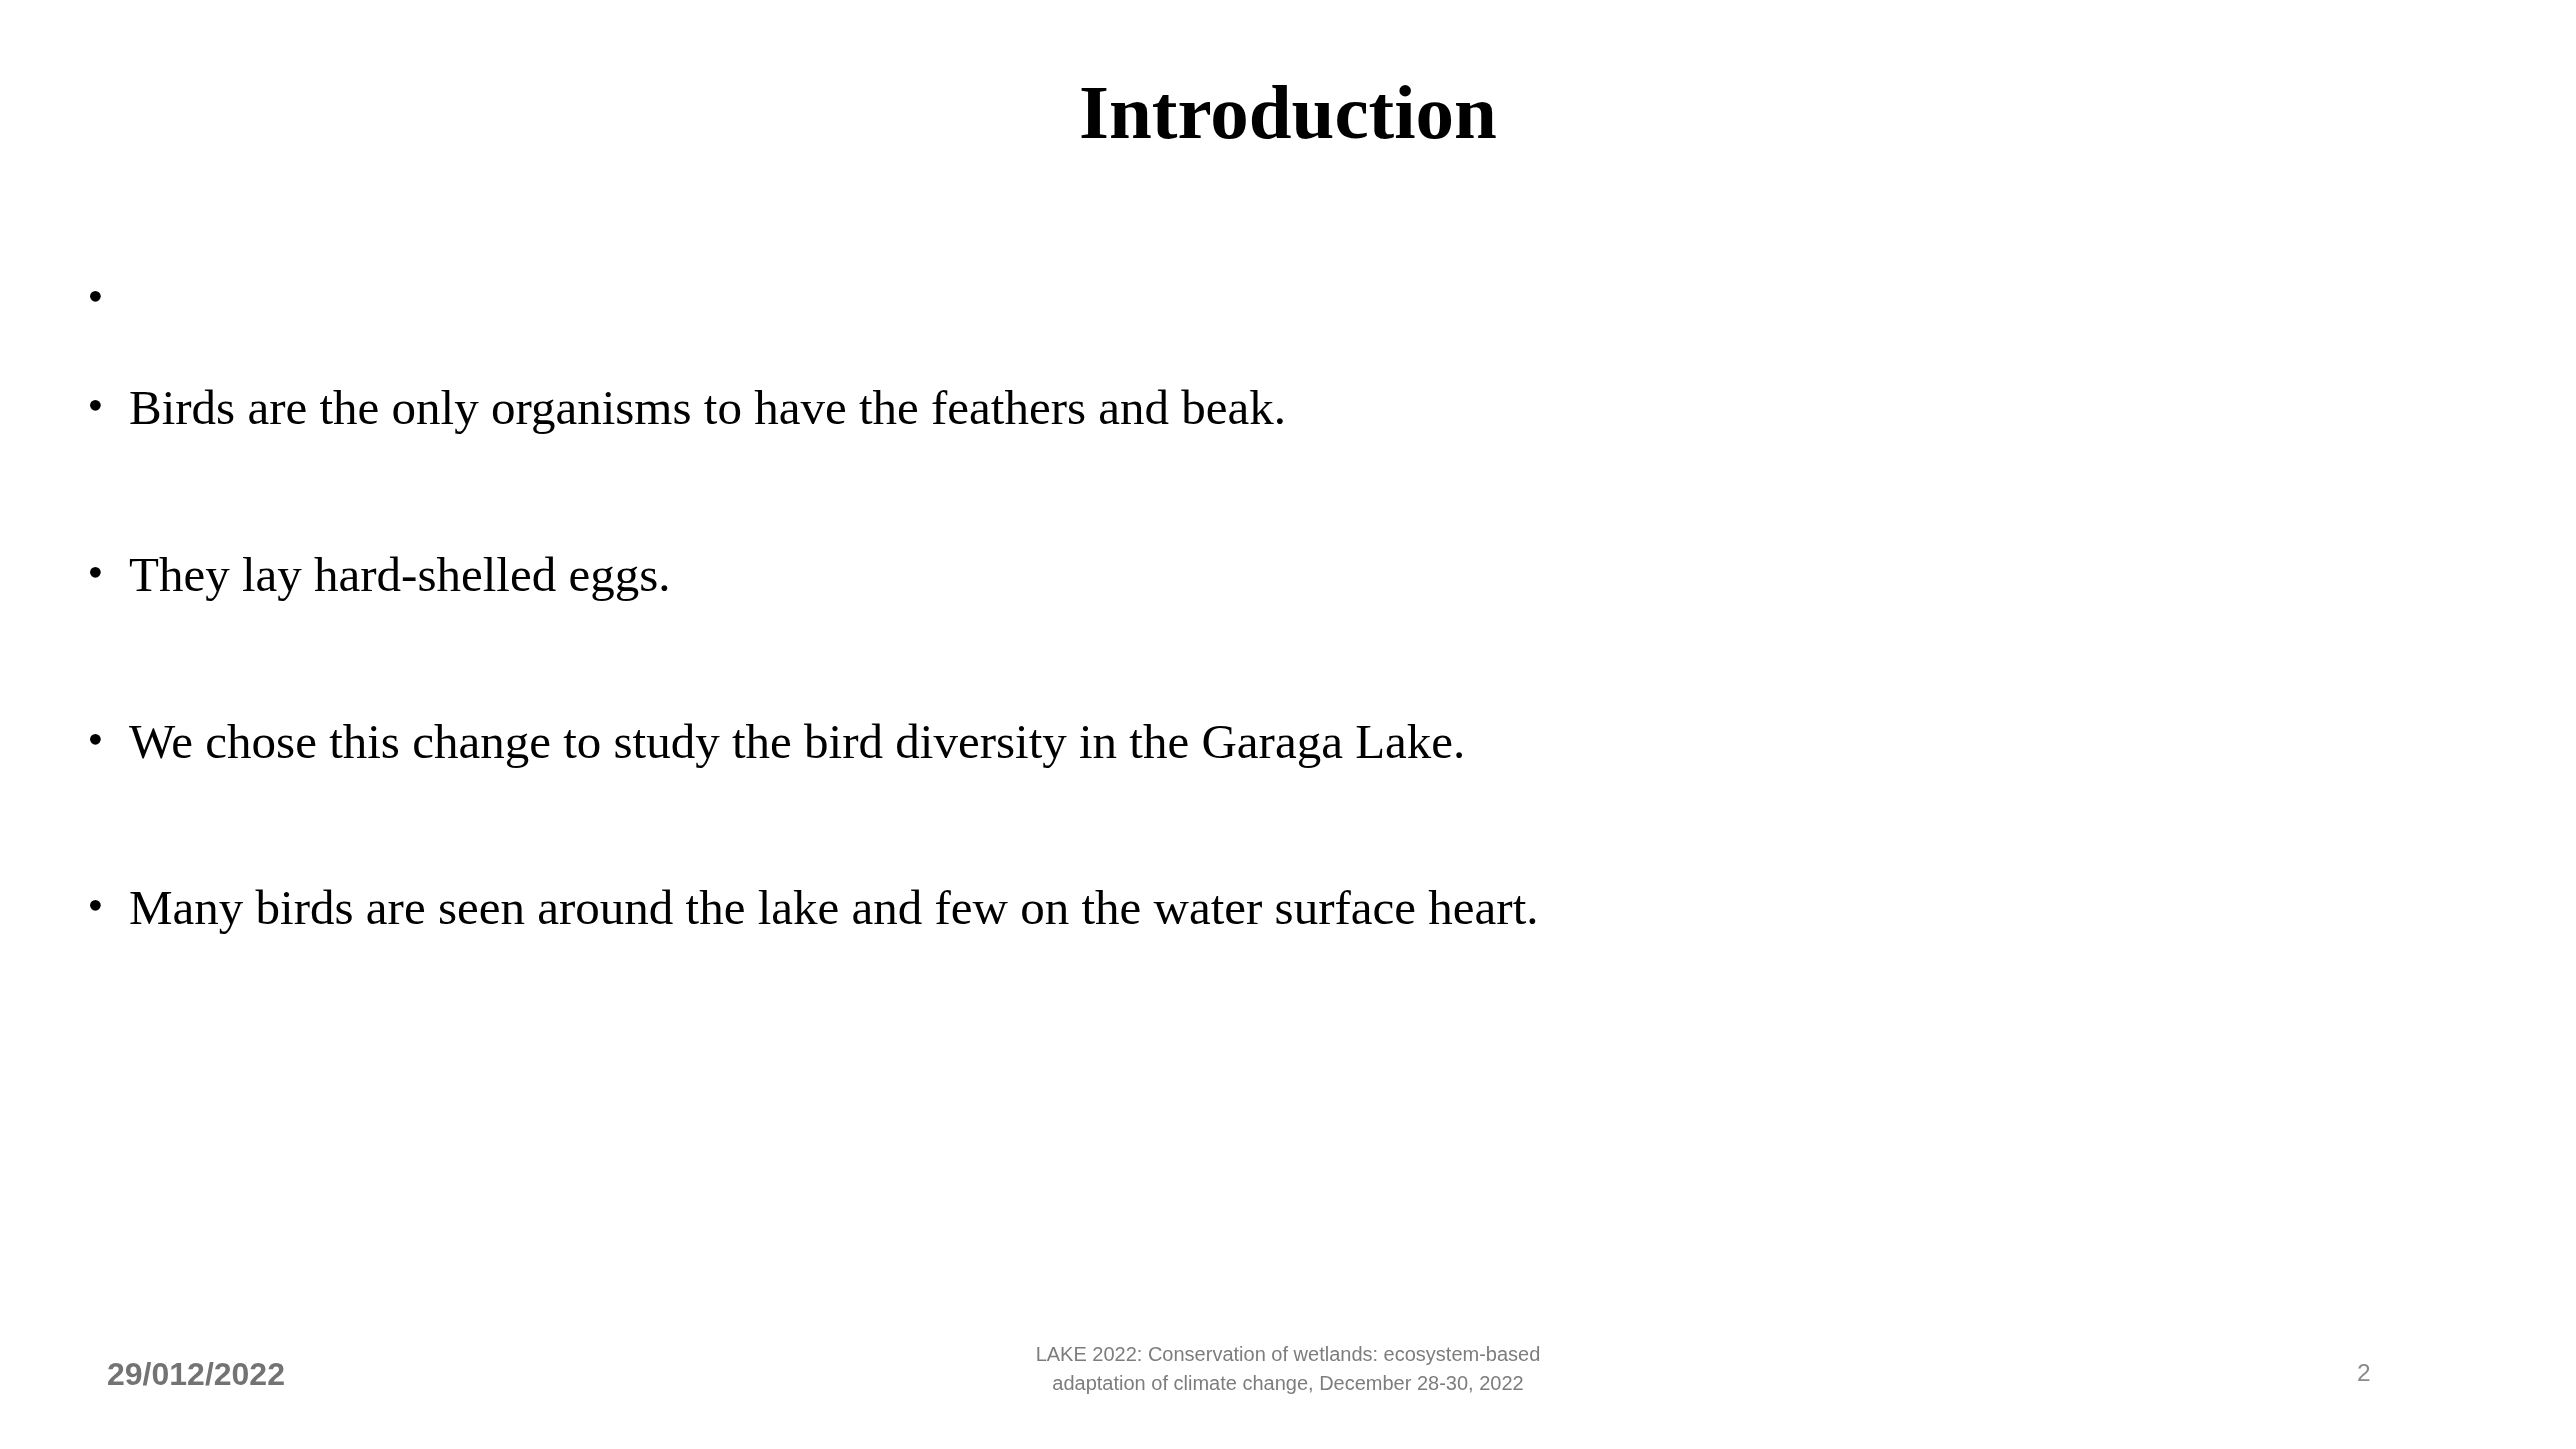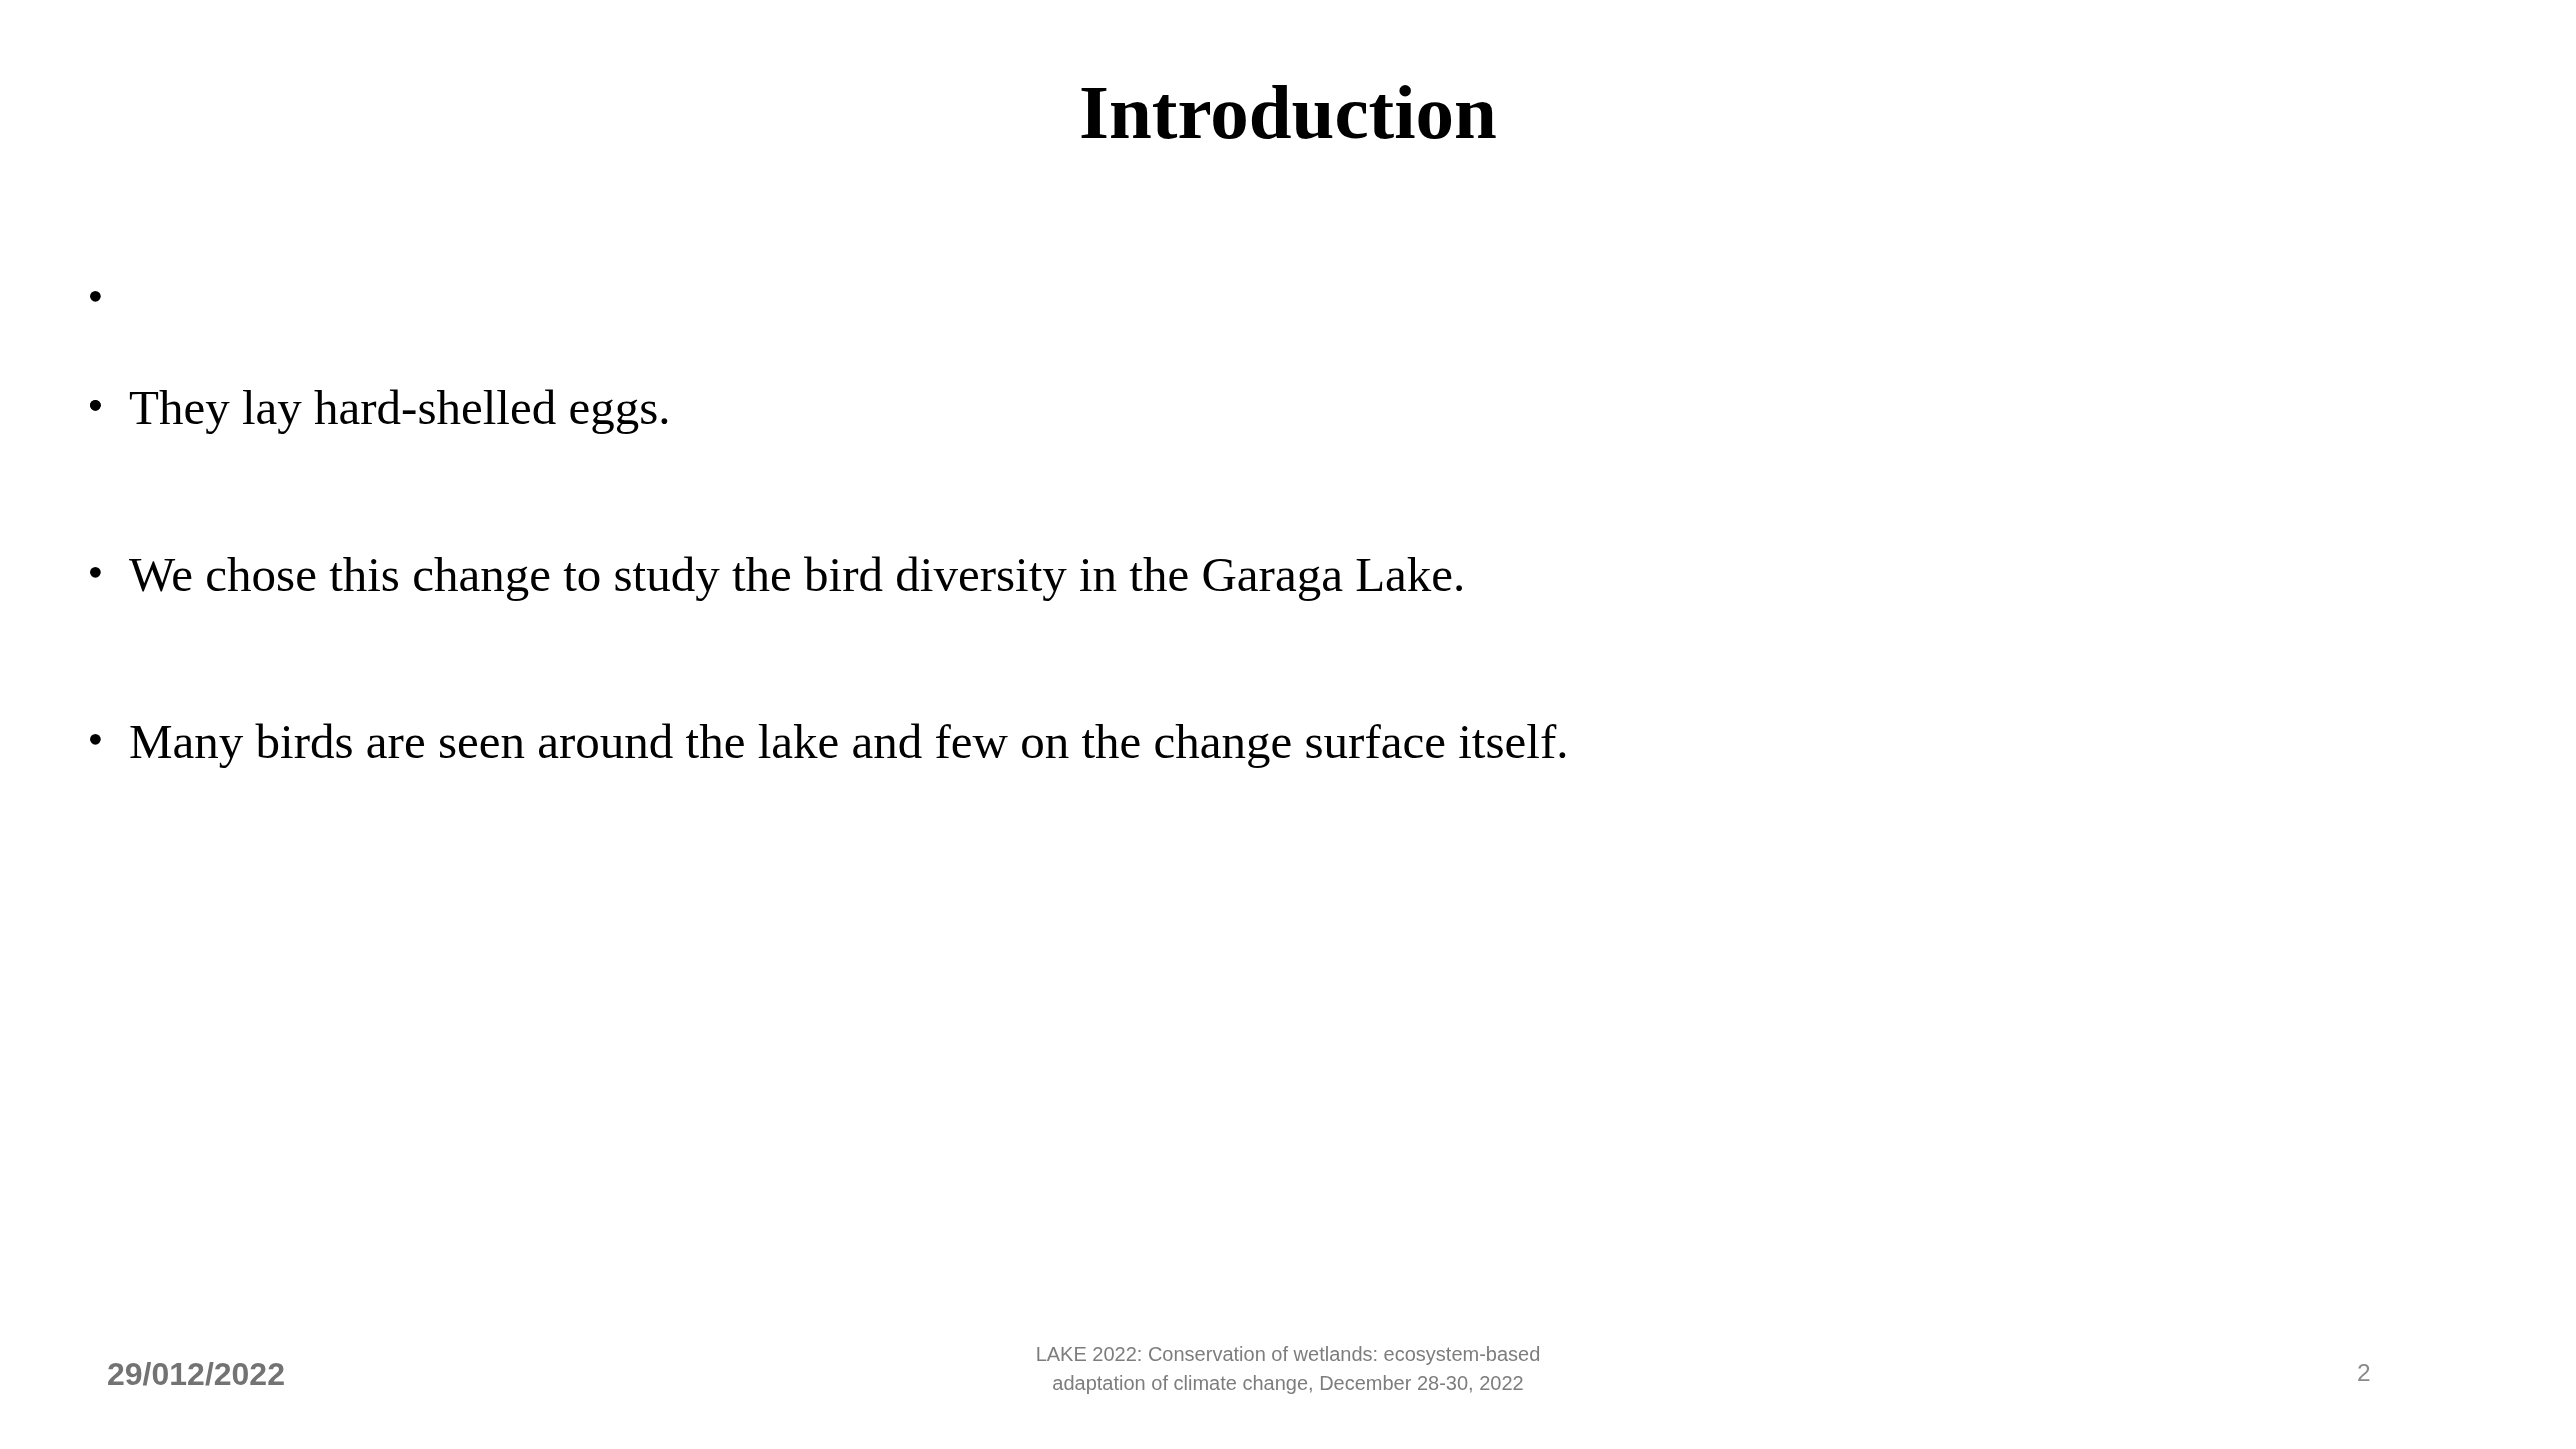--- a/index.html
+++ b/index.html
@@ -95,32 +95,33 @@
 <div class="slide">
 
   <div class="slide-title">Introduction</div>
 
   <ul class="body-list">
     <li>
       <span class="bullet">•</span>
     </li>
     <li>
       <span class="bullet">•</span>
+      <span>Birds are the only organisms to have the feathers and beak.</span>
     </li>
     <li>
       <span class="bullet">•</span>
       <span>They lay hard-shelled eggs.</span>
     </li>
     <li>
       <span class="bullet">•</span>
       <span>We chose this change to study the bird diversity in the Garaga Lake.</span>
     </li>
     <li>
       <span class="bullet">•</span>
-      <span>Many birds are seen around the lake and few on the change surface itself.</span>
+      <span>Many birds are seen around the lake and few on the water surface heart.</span>
     </li>
   </ul>
 
   <div class="footer-date">29/012/2022</div>
 
   <div class="footer-center">
     <div>LAKE 2022: Conservation of wetlands: ecosystem-based</div>
     <div>adaptation of climate change, December 28-30, 2022</div>
   </div>
 

